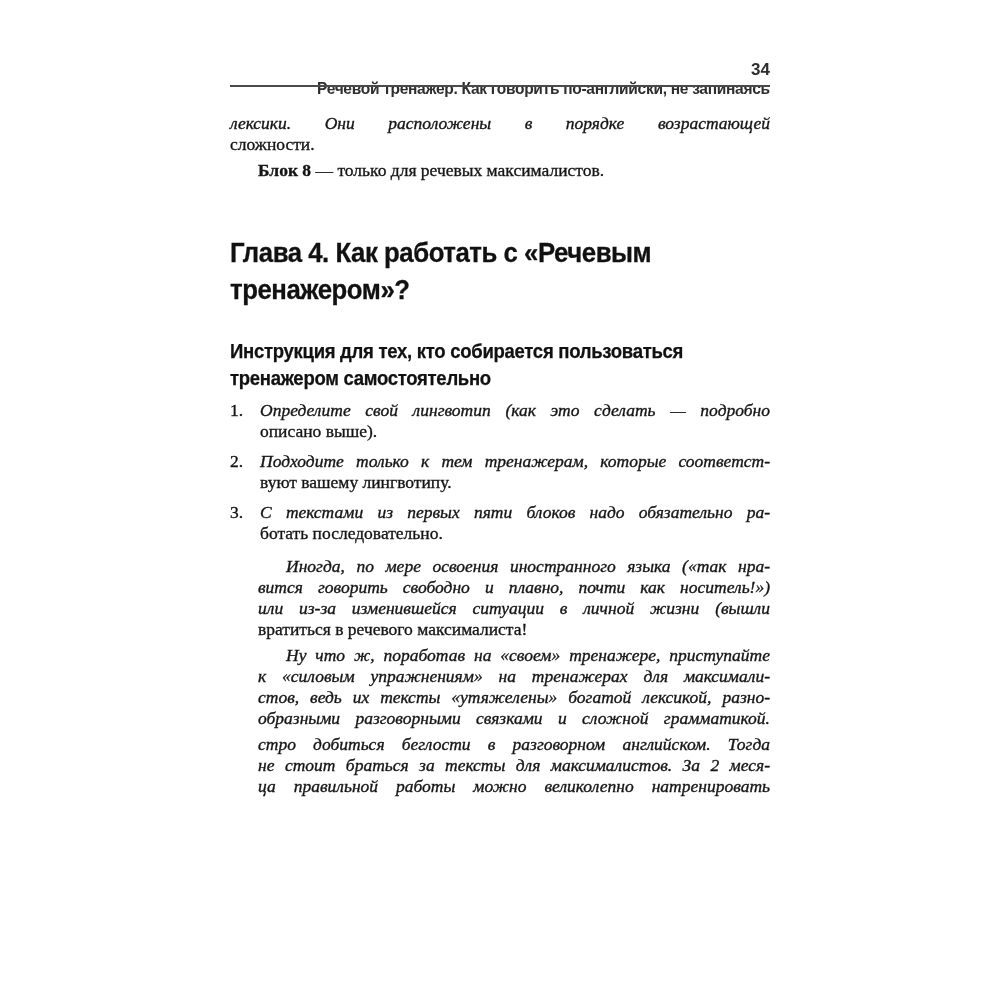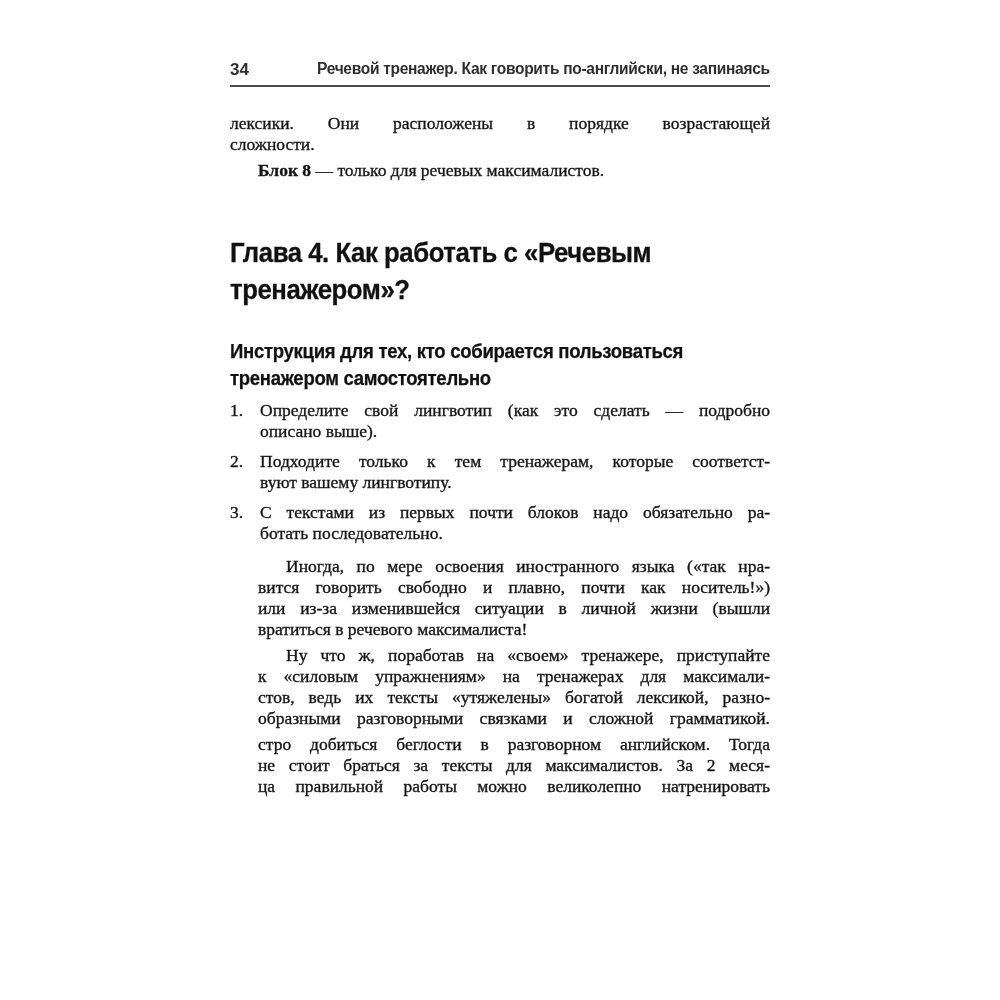--- a/index.html
+++ b/index.html
@@ -4,37 +4,37 @@
 <style>
   html,body{margin:0;padding:0;}
   body{
     width:1000px;height:1000px;background:#ffffff;position:relative;
     font-family:"Liberation Serif", serif;color:#151515;overflow:hidden;
   }
   .page{position:absolute;left:230px;top:0;width:540px;height:1000px;}
   
   .pagehead{
     position:absolute;top:60px;left:0;width:540px;
-    display:flex;justify-content:space-between;align-items:flex-start;
-    font-family:"Liberation Sans", sans-serif;font-weight:bold;color:#2e2e2e;
+    display:flex;justify-content:space-between;align-items:flex-end;
+    font-family:"Liberation Sans", sans-serif;font-weight:bold;color:#2e2e2e;flex-direction:column;
   }
   .pagenum{font-size:17px;letter-spacing:0;}
   .runtitle{font-size:16px;letter-spacing:-0.3px;transform:scaleX(0.97);transform-origin:right center;}
   .headrule{
     position:absolute;top:85px;left:0;width:540px;height:0;
     border:none;border-top:2px solid #4a4a4a;margin:0;
   }
   
   .content{
     position:absolute;top:113px;left:0;width:540px;
     font-size:17.5px;line-height:21px;
     -webkit-text-stroke:0.35px currentColor;
   }
   .line{text-align:left;white-space:normal;}
-  .line.j{text-align:justify;text-align-last:justify;}
+  .line.j{text-align:justify;text-align-last:justify;font-style:italic;}
   .line.ind{padding-left:28px;}
   
   .chapter{
     margin:53px 0 0 0;
     font-family:"Liberation Sans", sans-serif;font-weight:bold;
     font-size:28px;line-height:37px;letter-spacing:-0.5px;color:#111;
     white-space:pre-line;
     transform:scaleX(0.92);transform-origin:left top;
     -webkit-text-stroke:0.3px currentColor;
   }
@@ -89,21 +89,21 @@
           <div class="line j">Определите свой лингвотип (как это сделать — подробно</div>
           <div class="line">описано выше).</div>
         </div>
         <div class="li">
           <span class="num">2.</span>
           <div class="line j">Подходите только к тем тренажерам, которые соответст-</div>
           <div class="line">вуют вашему лингвотипу.</div>
         </div>
         <div class="li">
           <span class="num">3.</span>
-          <div class="line j">С текстами из первых почти блоков надо обязательно ра-</div>
+          <div class="line j">С текстами из первых пяти блоков надо обязательно ра-</div>
           <div class="line">ботать последовательно.</div>
         </div>
       </div>
 
     <section class="paras" id="body-paragraphs">
         <div class="para">
           <div class="line j ind">Иногда, по мере освоения иностранного языка («так нра-</div>
           <div class="line j">вится говорить свободно и плавно, почти как носитель!»)</div>
           <div class="line j">или из-за изменившейся ситуации в личной жизни (вышли</div>
           <div class="line">вратиться в речевого максималиста!</div>

